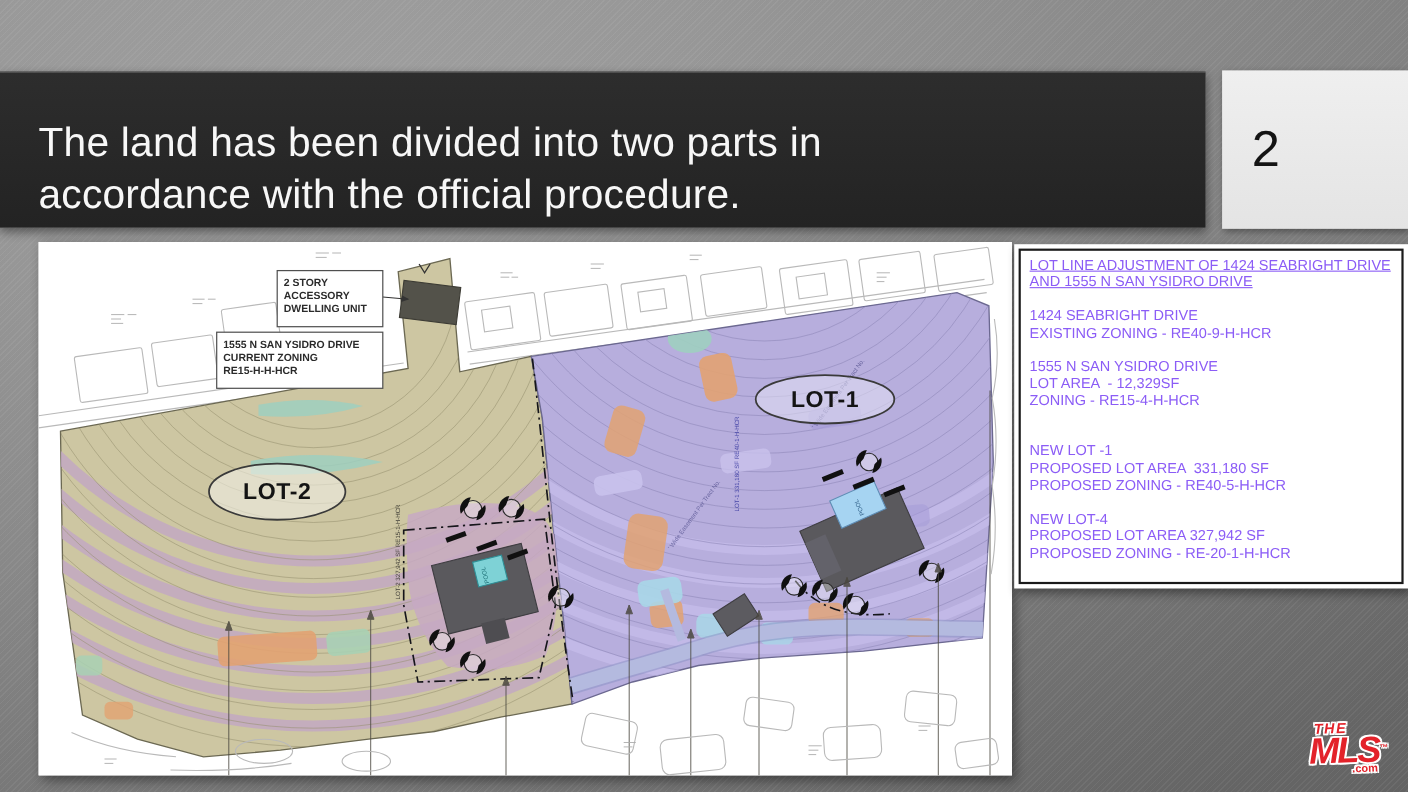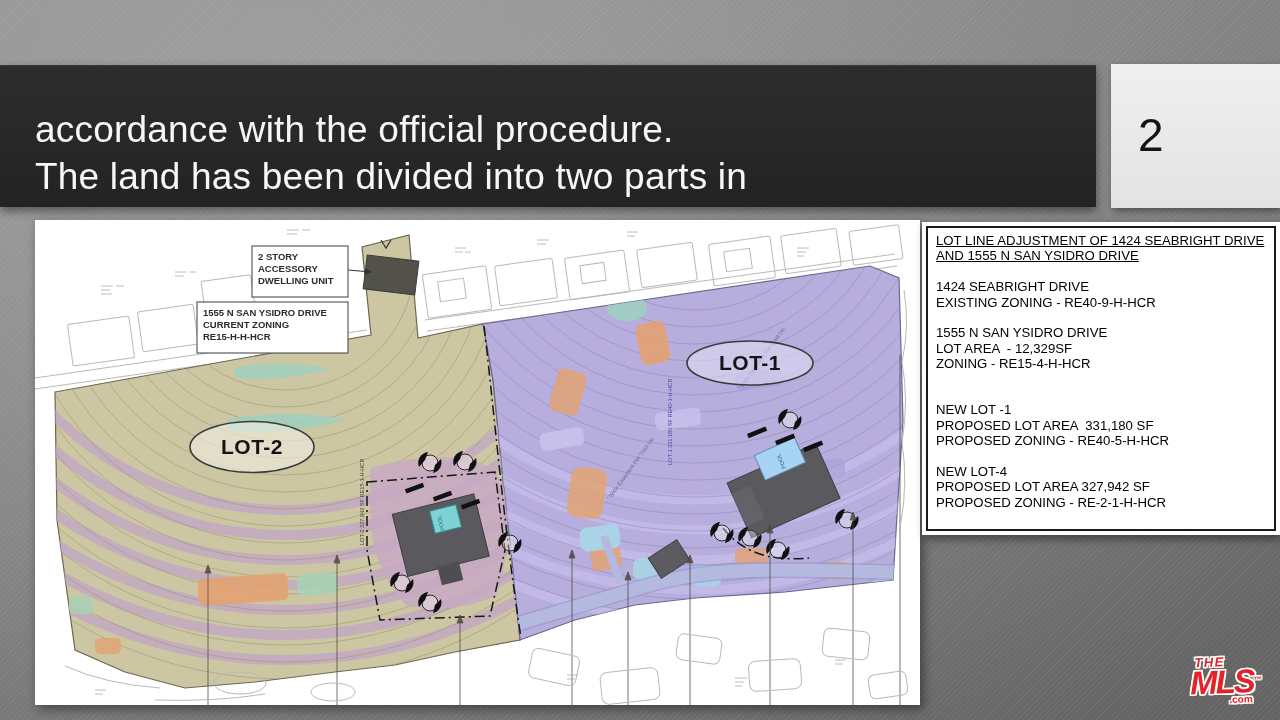--- a/index.html
+++ b/index.html
@@ -33,21 +33,21 @@
   .map-wrap{
     position:absolute;left:35px;top:220px;width:885px;height:485px;
     background:#fff;box-shadow:3px 4px 10px rgba(0,0,0,.45);
   }
   .info-panel{
     position:absolute;left:922px;top:222px;width:358px;height:313px;
     background:#fff;box-shadow:3px 4px 9px rgba(0,0,0,.45);box-sizing:border-box;padding:4px;
   }
   .info-inner{
     border:2px solid #1a1a1a;height:100%;box-sizing:border-box;
-    padding:5px 8px 2px 8px;color:#000000;
+    padding:5px 8px 2px 8px;color:#8b5cf6;
     font-size:13.2px;line-height:15.4px;font-weight:400;
   }
   .pl{min-height:15.4px;white-space:pre;}
   .pl.u{text-decoration:underline;}
   .mls-logo{
     position:absolute;left:1190px;top:656px;width:80px;
     color:#e3222a;font-weight:bold;transform:rotate(-2deg);
     text-shadow:-1.5px -1.5px 0 #fff,1.5px -1.5px 0 #fff,-1.5px 1.5px 0 #fff,1.5px 1.5px 0 #fff,0 -1.5px 0 #fff,0 1.5px 0 #fff,-1.5px 0 0 #fff,1.5px 0 0 #fff;
   }
   .mls-the{font-size:13px;font-style:italic;letter-spacing:1.5px;line-height:11px;margin-left:5px;}
@@ -69,22 +69,22 @@
   .lot-ellipse{stroke:#3a3a3a;stroke-width:1.6;}
   .lot-text{font:bold 21px "Liberation Sans",sans-serif;fill:#141414;text-anchor:middle;letter-spacing:.5px;}
   .micro{font:5.6px "Liberation Sans",sans-serif;}
   .dashdot{stroke:#15151a;stroke-width:1.5;fill:none;stroke-dasharray:10 4 2 4;}
 </style>
 </head>
 <body>
 
 <div class="header-bar">
   <div class="t">
+    <div>The land has been divided into two parts in</div>
     <div>accordance with the official procedure.</div>
-    <div>The land has been divided into two parts in</div>
   </div>
 </div>
 
 <div class="page-box">
   <div class="n">2</div>
 </div>
 
 <div class="map-wrap">
 <svg width="885" height="485" viewBox="0 0 885 485" xmlns="http://www.w3.org/2000/svg">
   <defs>
@@ -384,21 +384,21 @@
     <div class="pl">LOT AREA  - 12,329SF</div>
     <div class="pl">ZONING - RE15-4-H-HCR</div>
     <div class="pl"></div>
     <div class="pl"></div>
     <div class="pl">NEW LOT -1</div>
     <div class="pl">PROPOSED LOT AREA  331,180 SF</div>
     <div class="pl">PROPOSED ZONING - RE40-5-H-HCR</div>
     <div class="pl"></div>
     <div class="pl">NEW LOT-4</div>
     <div class="pl">PROPOSED LOT AREA 327,942 SF</div>
-    <div class="pl">PROPOSED ZONING - RE-2-1-H-HCR</div>
+    <div class="pl">PROPOSED ZONING - RE-20-1-H-HCR</div>
   </div>
 </div>
 
 <div class="mls-logo">
   <div class="mls-the">THE</div>
   <div class="mls-mls"><span>MLS</span><span class="mls-tm">™</span></div>
   <div class="mls-com">.com</div>
 </div>
 
 </body></html>

